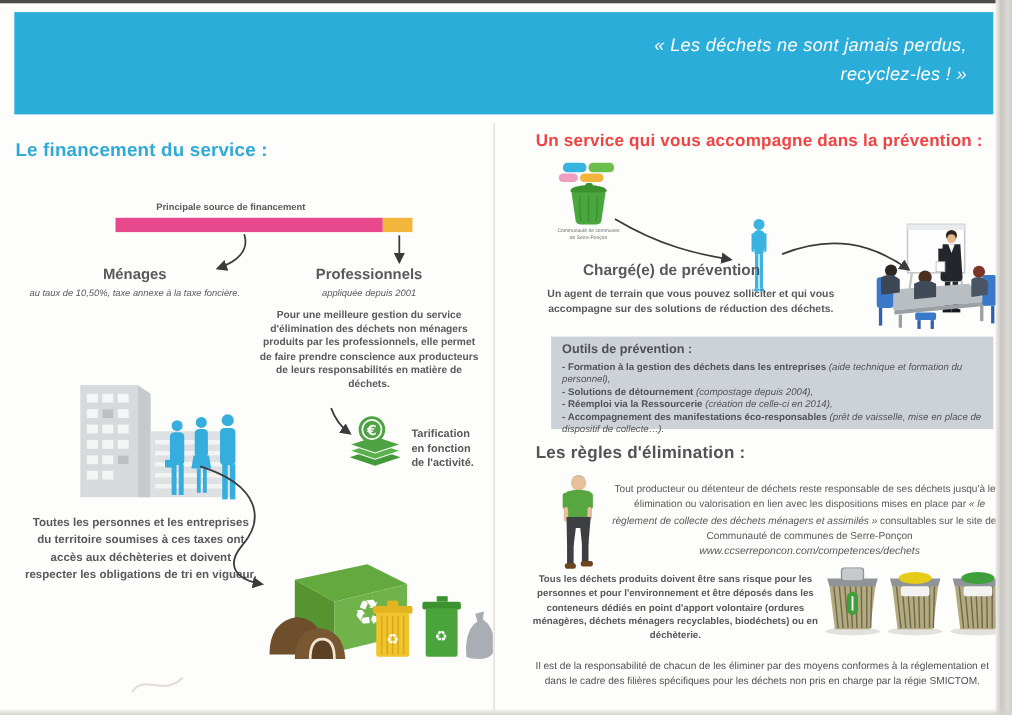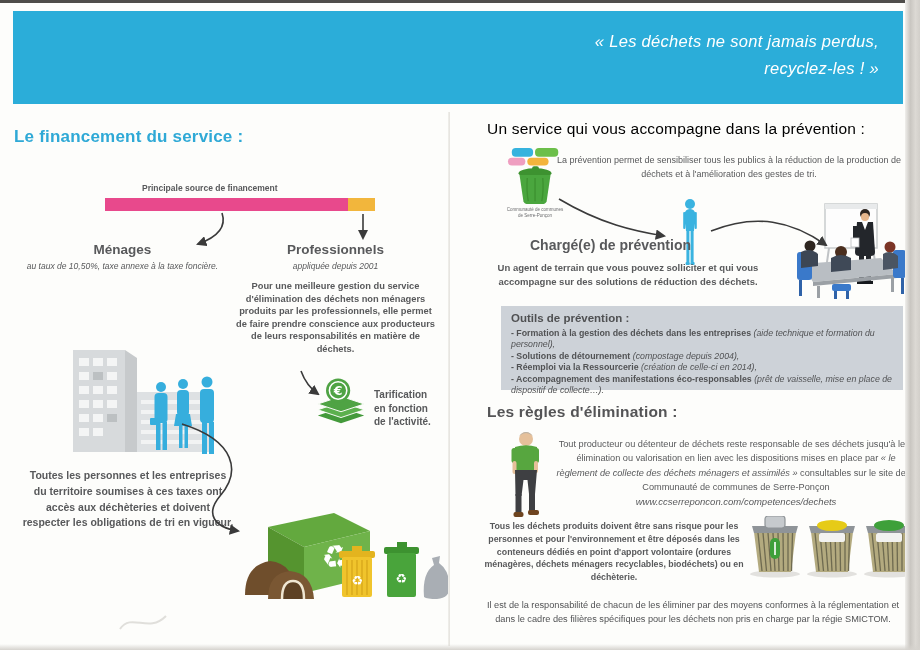--- a/index.html
+++ b/index.html
@@ -38,21 +38,21 @@
   #pro-block{left:233px;top:242px;width:205px;}
   .group-name{font-size:13.5px;font-weight:bold;margin-bottom:4px;}
   .group-heading{font-size:12.5px;font-weight:bold;line-height:1.25;}
   .group-note{font-size:8.5px;font-style:italic;margin-top:2px;}
   #pro-paragraph{font-size:9.3px;font-weight:bold;line-height:1.35;margin-top:9px;padding:0 2px;}
 
   #tarif-text{left:374px;top:388px;width:70px;font-size:10px;font-weight:bold;line-height:1.35;}
   #access-paragraph{left:22px;top:468px;width:212px;font-size:10.5px;font-weight:bold;line-height:1.5;}
 
   
-  #right-title{left:487px;top:120px;font-size:15.5px;font-weight:normal;color:#000000;letter-spacing:.2px;}
+  #right-title{left:487px;top:120px;font-size:15.5px;font-weight:bold;color:#ef4444;letter-spacing:.2px;}
   #prevention-intro{left:554px;top:153px;width:350px;font-size:9px;line-height:1.6;}
   #logo-caption{left:500px;top:207px;width:70px;font-size:4.5px;line-height:1.3;text-align:center;color:#6b6c6e;}
   #agent-title{left:530px;top:237px;font-size:14px;font-weight:bold;}
   #agent-text{left:478px;top:261px;width:300px;font-size:9.5px;font-weight:bold;line-height:1.45;}
 
   #tools-box{left:501px;top:306px;width:402px;height:84px;background:var(--box-bg,#CDD2D8);
     box-sizing:border-box;padding:6px 10px;}
   #tools-title{font-size:11.5px;font-weight:bold;color:#4f5052;margin-bottom:4px;}
   .tool-item{font-size:8.8px;line-height:1.3;color:#515254;}
   .tool-item .t{font-weight:bold;}
@@ -199,21 +199,20 @@
     <rect x="27" y="20" width="7" height="5" rx="2" fill="#3d9230"></rect>
     <ellipse cx="30" cy="27" rx="17" ry="5" fill="#3d9230"></ellipse>
     <path d="M14,29 L46,29 L42,56 Q41,59 37,59 L23,59 Q19,59 18,56 Z" fill="#4aa63e"></path>
     <path d="M22,32 Q21,45 23,56 M30,32 Q30,45 30,56 M38,32 Q39,45 37,56" stroke="#3d9230" stroke-width="1.4" fill="none"></path>
   </svg>
   <div id="logo-caption" class="abs">
     <span>Communauté de communes</span><br>
     <span>de Serre-Ponçon</span>
   </div>
 
-  <div id="prevention-intro" class="abs center txt">La prévention permet de sensibiliser tous les publics à la réduction de la production de déchets et à l'amélioration des gestes de tri.</div>
 
   <svg class="abs" style="left:678px;top:198px;" width="24" height="70" viewBox="0 0 24 70">
     <g fill="#3ab3e0">
       <circle cx="12" cy="6" r="5"></circle>
       <path d="M12,11 C16.5,11 18.2,15 17.6,21 C17.2,26 16,29 16,33 L8,33 C8,29 6.8,26 6.4,21 C5.8,15 7.5,11 12,11 Z"></path>
       <rect x="5.2" y="14" width="2.2" height="17" rx="1"></rect>
       <rect x="16.6" y="14" width="2.2" height="17" rx="1"></rect>
       <rect x="8.4" y="33" width="3" height="31"></rect>
       <rect x="12.6" y="33" width="3" height="31"></rect>
       <rect x="7.6" y="64" width="4.2" height="3" rx="1"></rect>

